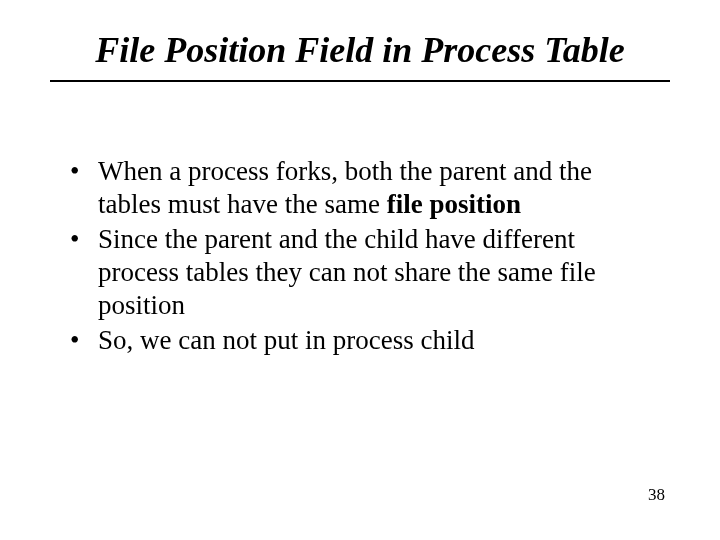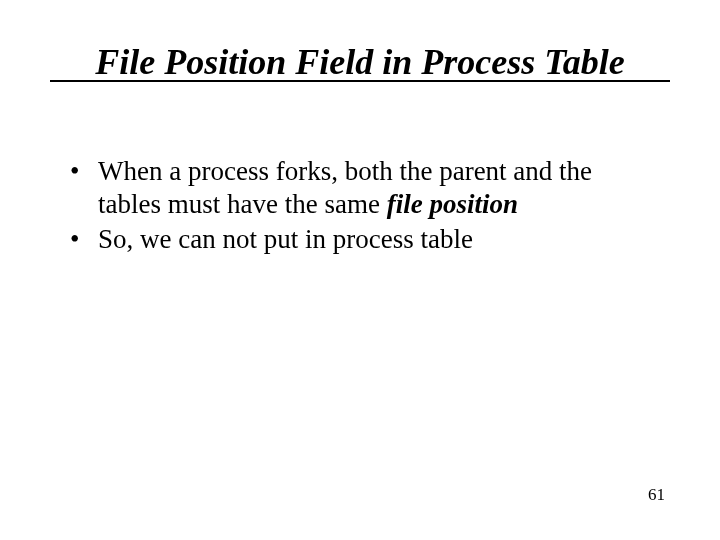--- a/index.html
+++ b/index.html
@@ -21,21 +21,20 @@
   .title {
     position: absolute;
     top: 30px;
     left: 50px;
     right: 50px;
     font-size: 36px;
     font-weight: bold;
     font-style: italic;
     text-align: center;
     line-height: 1.15;
-    margin-top: 12px;
   }
   .title-underline {
     position: absolute;
     top: 80px;
     left: 50px;
     right: 50px;
     height: 0;
     border-bottom: 2px solid #000;
   }
   .body {
@@ -58,21 +57,20 @@
   }
   ul.bullets > li::before {
     content: "•";
     position: absolute;
     left: 0;
     top: 0;
     font-size: 27px;
     line-height: 1.22;
   }
   .emph {
-    font-style: italic;
     font-weight: bold;
   }
   .footer-left {
     position: absolute;
     left: 55px;
     bottom: 35px;
     font-size: 17px;
     font-weight: bold;
   }
   .footer-right {
@@ -89,20 +87,23 @@
 
   <div class="title">File Position Field in Process Table</div>
   <div class="title-underline"></div>
 
   <div class="body">
     <ul class="bullets">
       <li>
         <span>When a process forks, both the parent and the tables must have the same </span><span class="emph">file position</span><span></span>
       </li>
       <li>
-        <span> So, we can not put in process table</span><span class="emph"></span><span></span>
+        <span>Since the parent and the child have different process tables they can not share the same file position</span><span class="emph"></span><span></span>
+      </li>
+      <li>
+        <span> So, we can not put in process child</span><span class="emph"></span><span></span>
       </li>
     </ul>
   </div>
 
-  <div class="footer-right">61</div>
+  <div class="footer-right">38</div>
 
 </div>
 
 </body></html>

